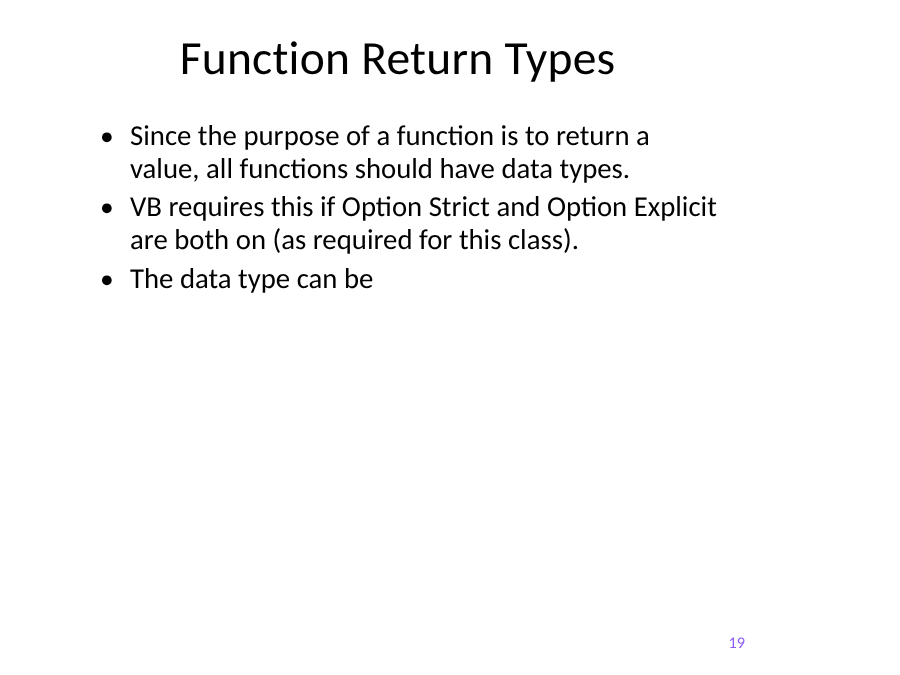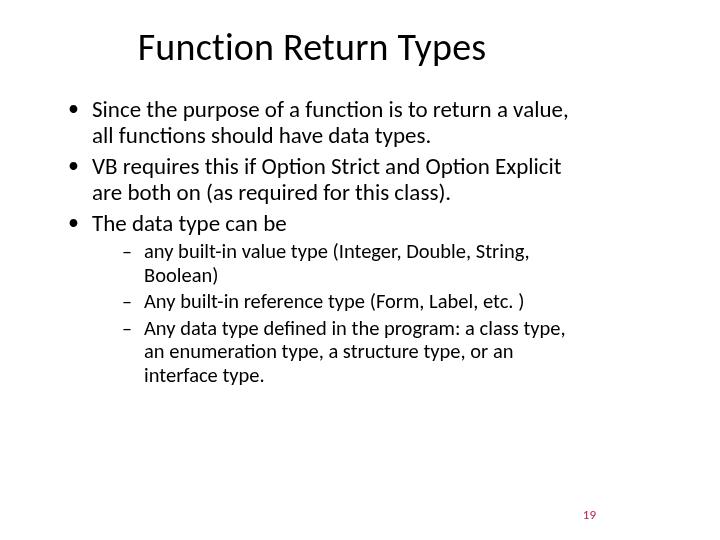--- a/index.html
+++ b/index.html
@@ -10,21 +10,21 @@
     background: #ffffff;
     font-family: Calibri, "Segoe UI", Arial, sans-serif;
     color: #000000;
     overflow: hidden;
   }
   .slide {
     position: relative;
     width: 624px;
     height: 540px;
     box-sizing: border-box;
-    padding: 24px 34px 0 34px;
+    padding: 24px 34px 0 46px;
   }
   .title {
     text-align: center;
     font-size: 38px;
     font-weight: 400;
     margin: 0 0 26px 0;
     letter-spacing: 0.2px;
   }
   ul.top {
     list-style: none;
@@ -62,36 +62,31 @@
     position: absolute;
     left: -4px;
     top: 0;
     font-size: 20px;
   }
   .pagenum {
     position: absolute;
     bottom: 18px;
     right: 28px;
     font-size: 13px;
-    color: #be185d;
+    color: #8b5cf6;
   }
 </style>
 </head>
 <body>
 
 <div class="slide">
   <h1 class="title">Function Return Types</h1>
 
   <ul class="top">
     <li>Since the purpose of a function is to return a value, all functions should have data types.</li>
     <li>VB requires this if Option Strict and Option Explicit are both on (as required for this class).</li>
     <li>
       <span>The data type can be</span>
-      <ul class="sub">
-        <li>any built-in value type (Integer, Double, String, Boolean)</li>
-        <li>Any built-in reference type (Form, Label, etc. )</li>
-        <li>Any data type defined in the program: a class type, an enumeration type, a structure type, or an interface type.</li>
-      </ul>
     </li>
   </ul>
 
   <div class="pagenum">19</div>
 </div>
 
 </body></html>

